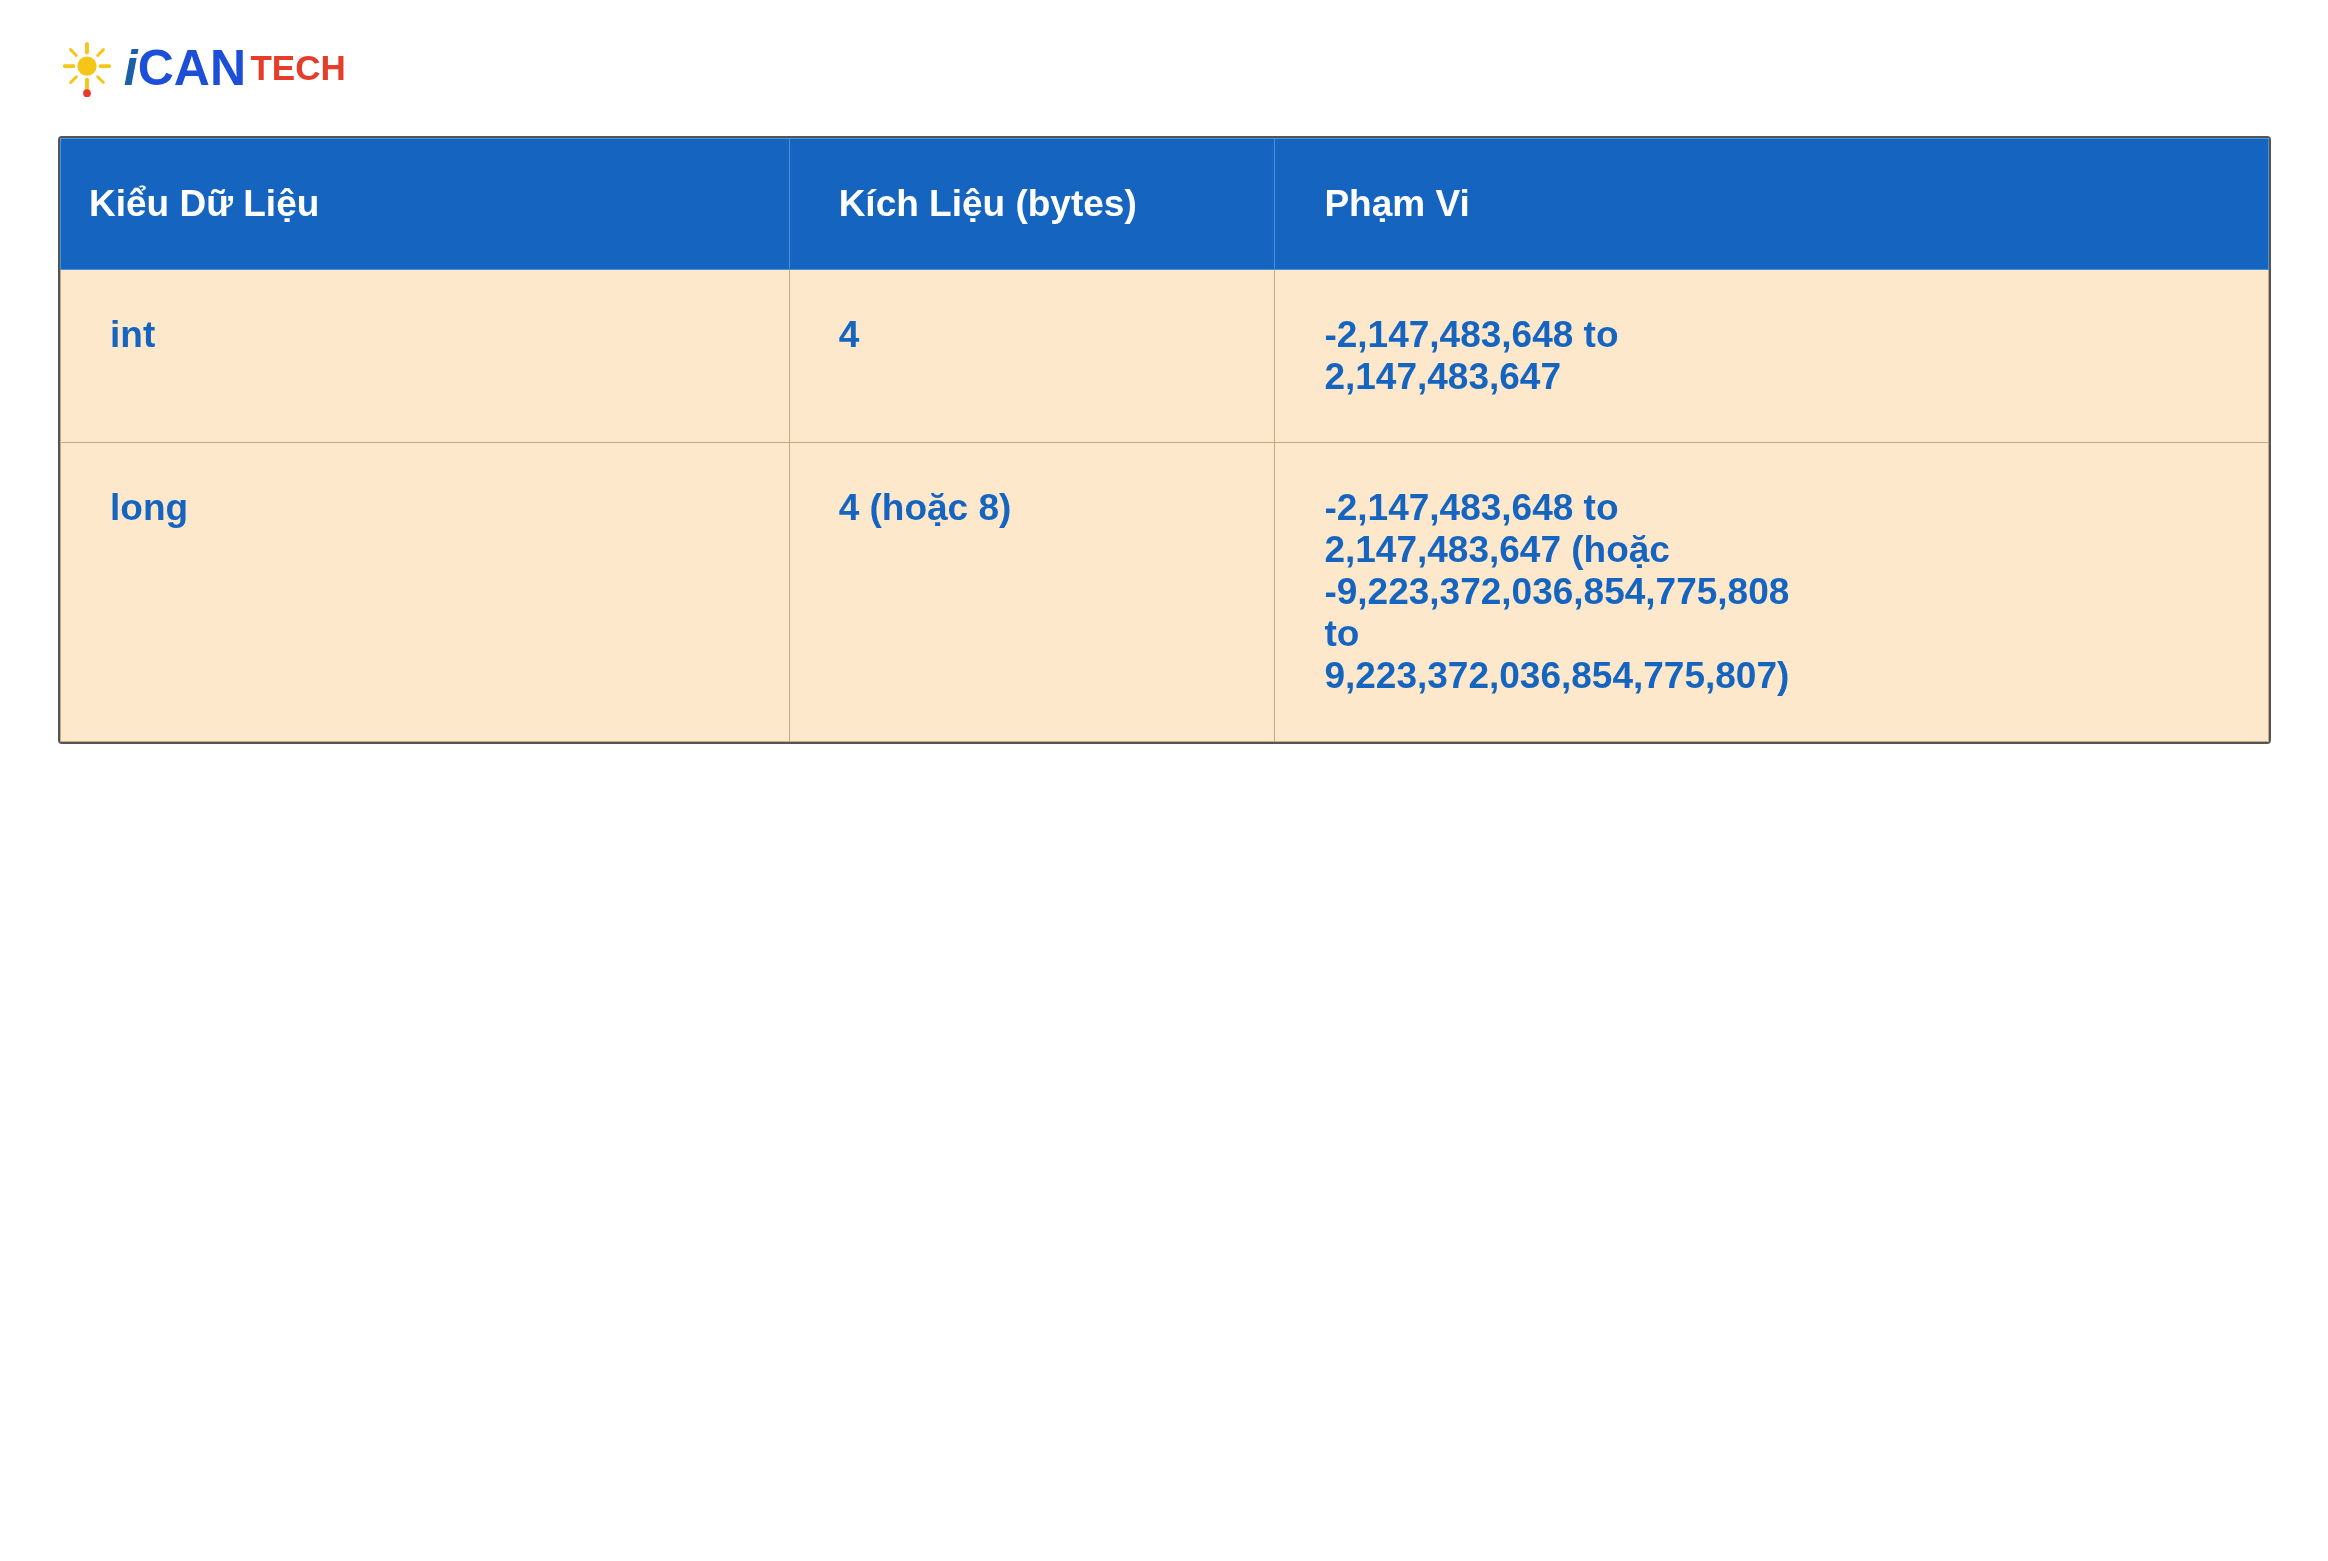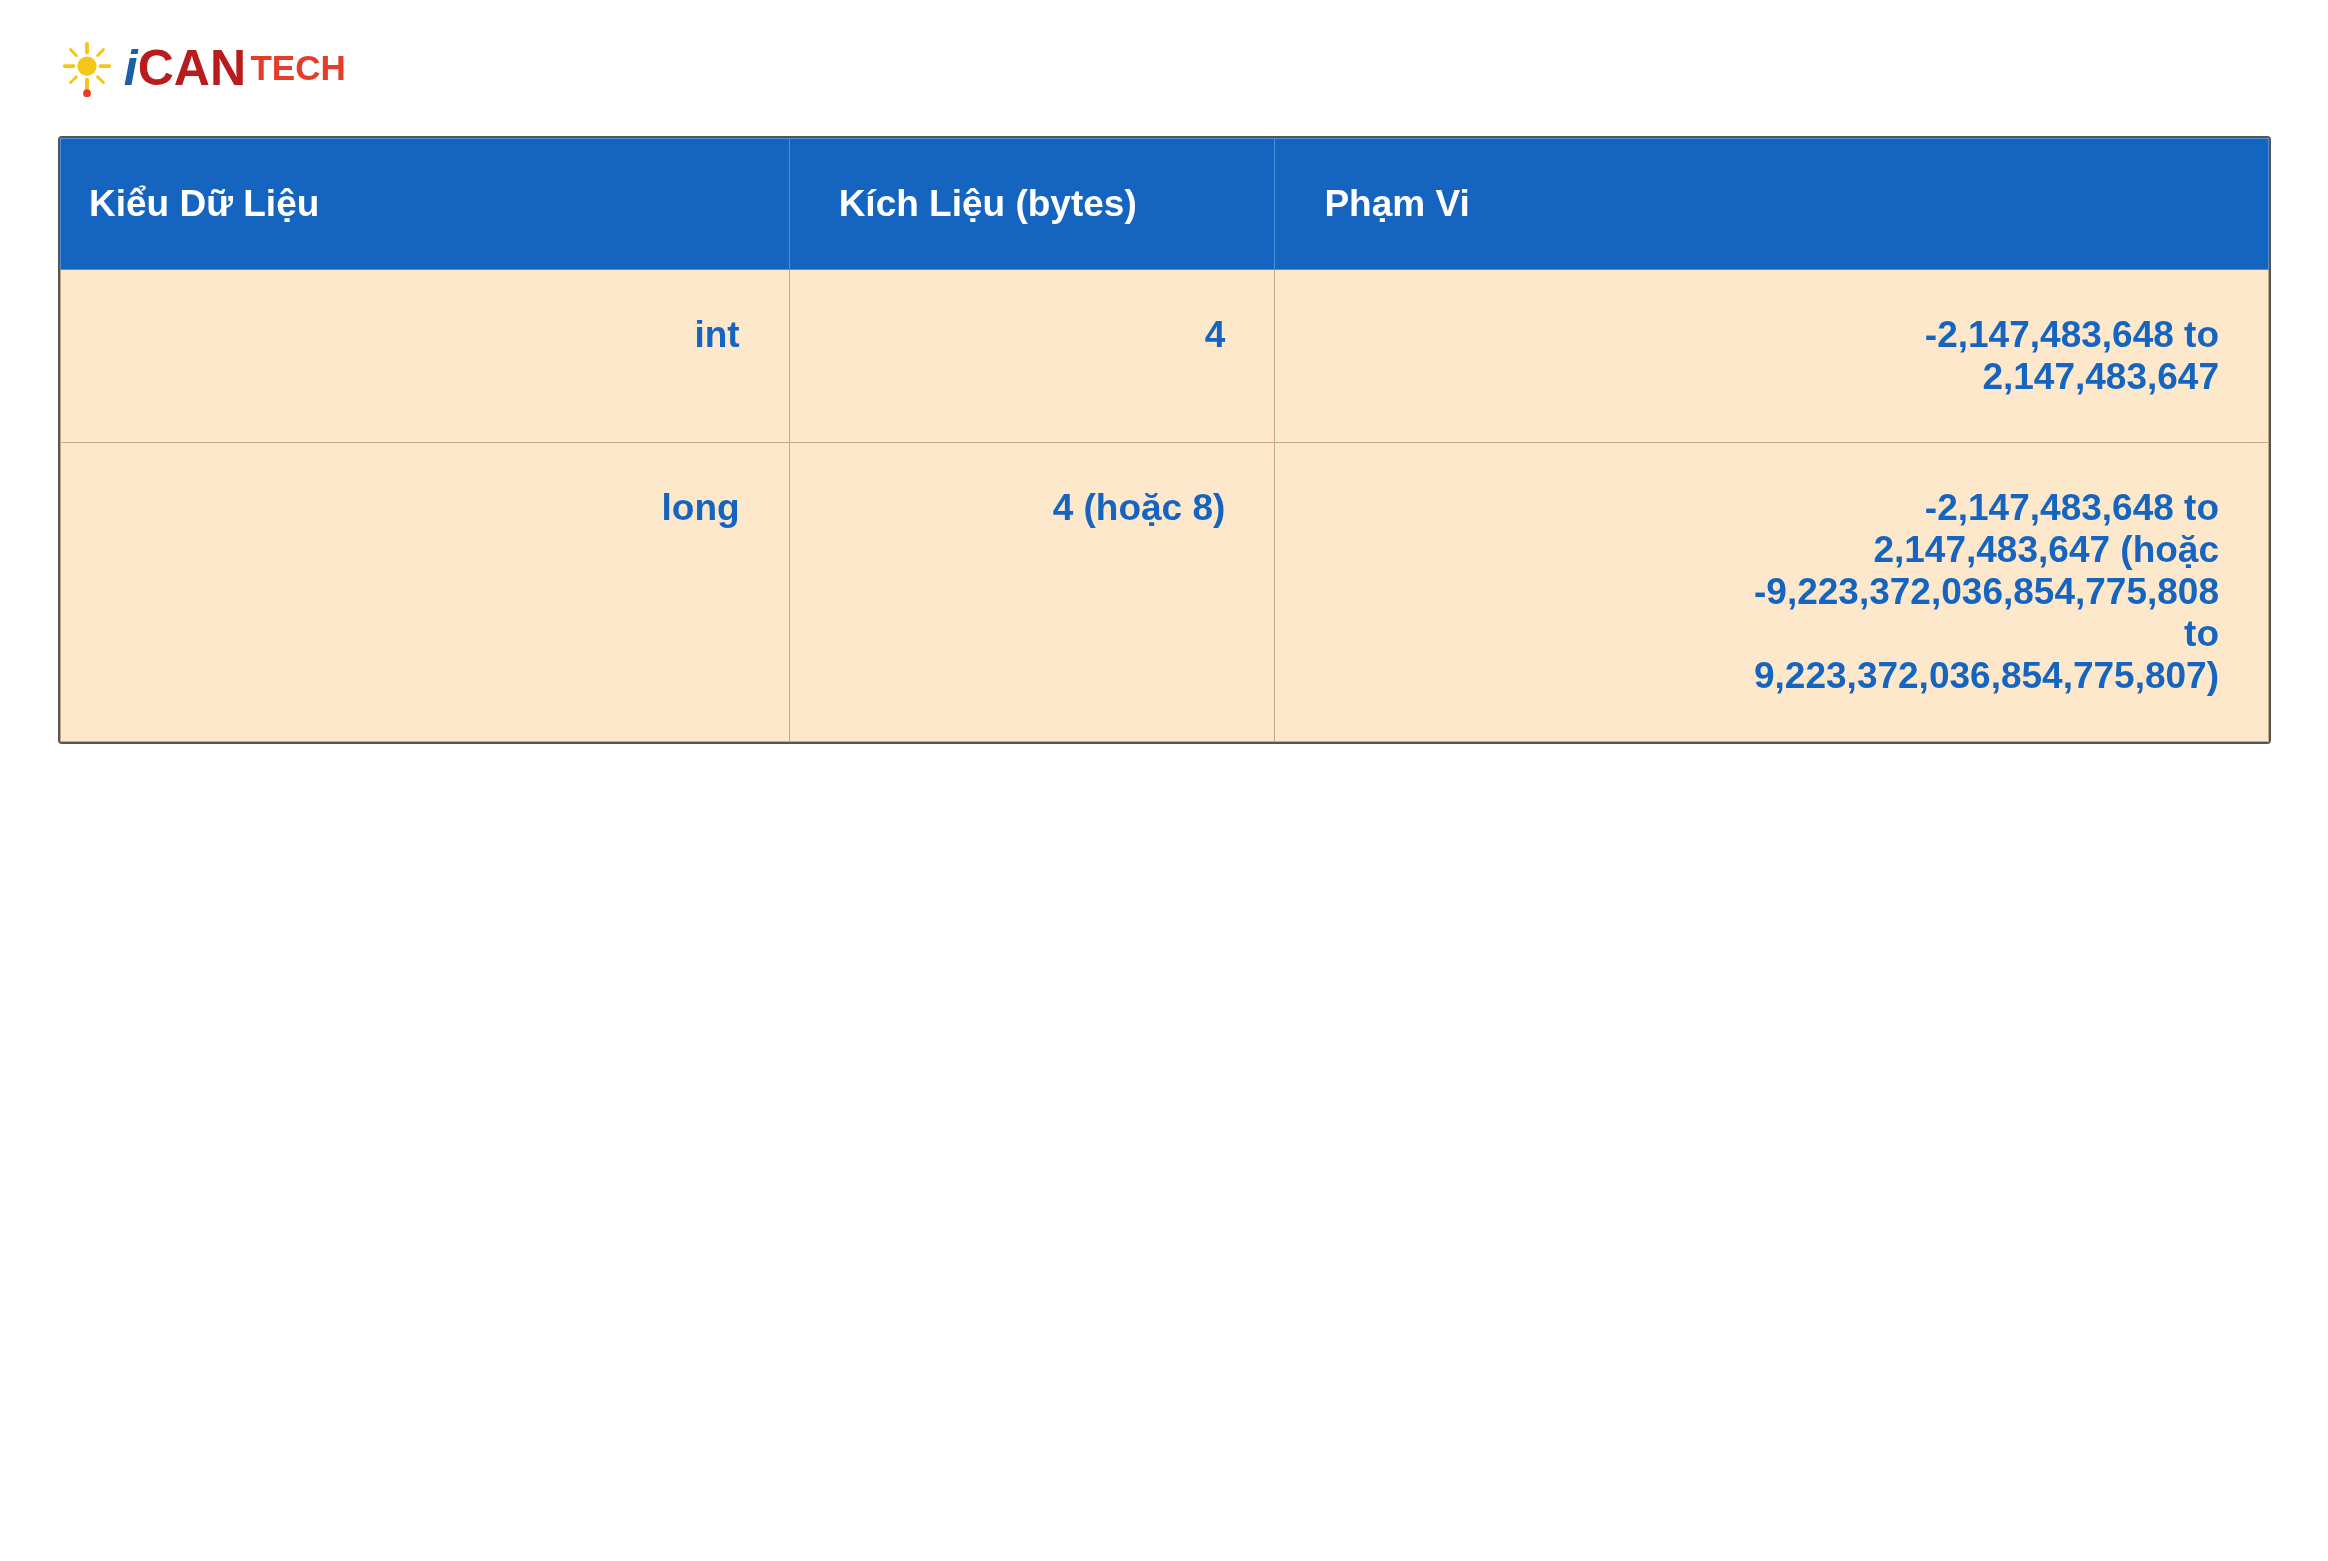--- a/index.html
+++ b/index.html
@@ -37,21 +37,21 @@
     .logo-i {
       font-size: 50px;
       font-weight: 900;
       color: #1a5fa8;
       font-style: italic;
     }
 
     .logo-can {
       font-size: 50px;
       font-weight: 900;
-      color: #b91c1c;
+      color: #1d4ed8;
     }
 
     .logo-tech {
       font-size: 35px;
       font-weight: 900;
       color: #e63c2a;
     }
 
     .table-wrapper {
       border: 2.9px solid #555;
@@ -86,21 +86,20 @@
     thead th:nth-child(2) {
       width: 22%;
     }
 
     thead th:nth-child(3) {
       width: 45%;
     }
 
     tbody tr {
       background-color: #fde8cc;
-      text-align: right;
     }
 
     tbody td {
       color: #1565c0;
       font-size: 37px;
       font-weight: 700;
       padding: 44px 49px;
       vertical-align: top;
       border: 1.9px solid #c8a882;
     }

